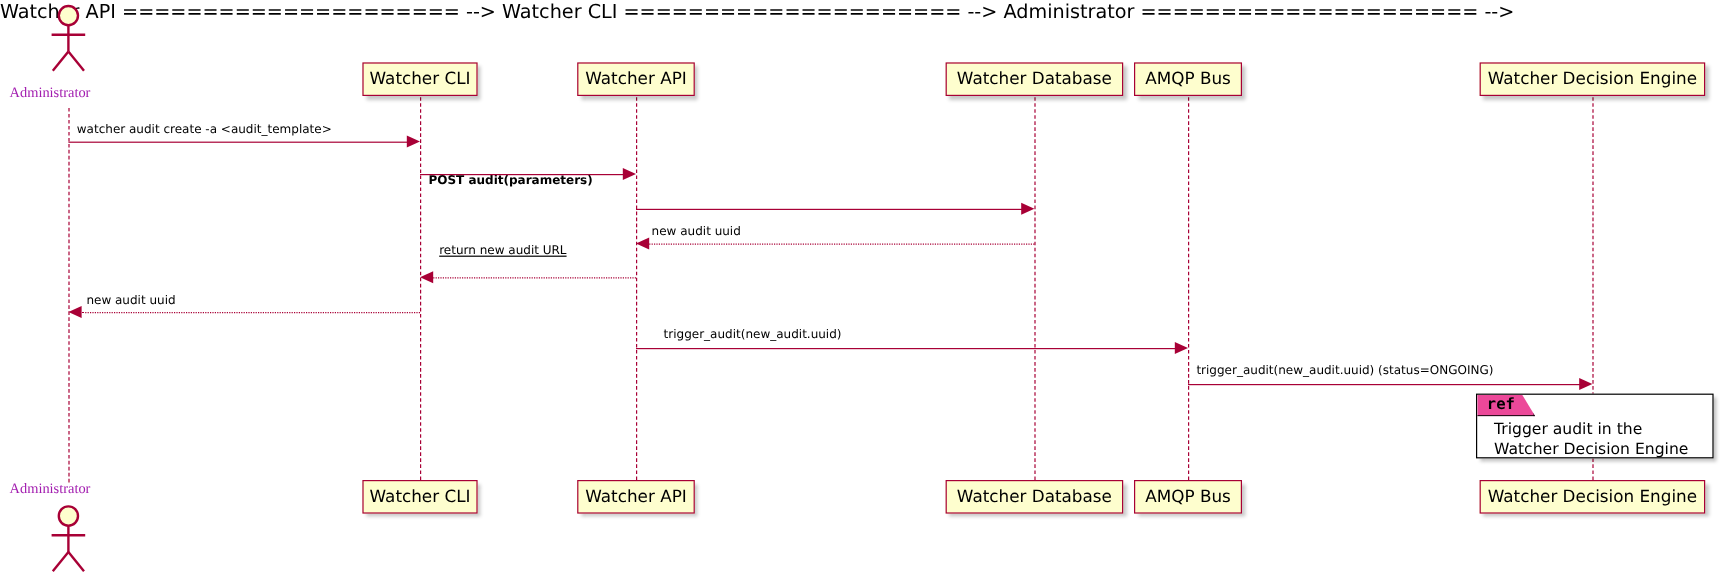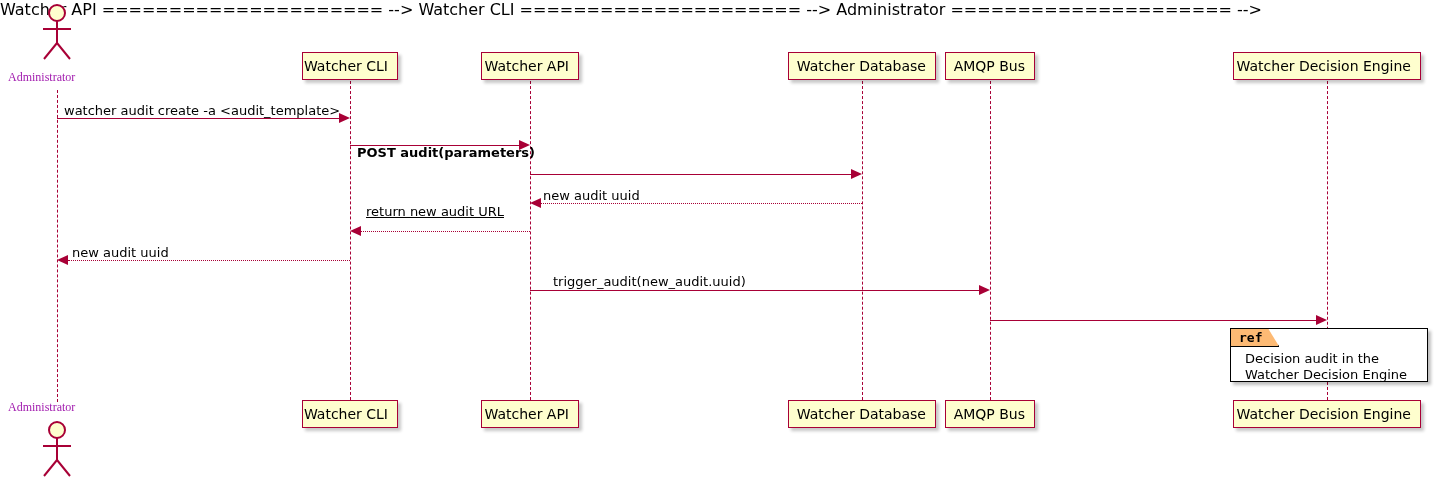--- a/index.html
+++ b/index.html
@@ -22,21 +22,21 @@
     position: absolute;
     background: #FEFECE;
     border: 1.5px solid #A80036;
     box-shadow: 3px 3px 3px rgba(0,0,0,0.22);
     color: #000000;
     font-size: 14px;
     line-height: 1;
     white-space: nowrap;
     display: flex;
     align-items: center;
-    justify-content: flex-end;
+    justify-content: center;
     box-sizing: border-box;
     height: 28px;
     padding: 4px 9px;
   }
   
   .lifeline {
     position: absolute;
     width: 0;
     border-left: 1.5px dashed #A80036;
   }
@@ -56,21 +56,21 @@
   .msg-line {
     position: absolute;
     height: 0;
     border-top: 1.5px solid #A80036;
   }
   .msg-line.dotted {
     border-top: 1.5px dotted #A80036;
   }
   .msg-label {
     position: absolute;
-    font-size: 13px;
+    font-size: 10px;
     color: #000000;
     white-space: nowrap;
     line-height: 1;
   }
   .arrow-head {
     position: absolute;
     width: 0;
     height: 0;
   }
   .arrow-head.right {
@@ -88,21 +88,21 @@
     position: absolute;
     background: #FFFFFF;
     border: 1.5px solid #000000;
     box-shadow: 3px 3px 3px rgba(0,0,0,0.25);
     box-sizing: border-box;
   }
   .ref-tab {
     position: absolute;
     left: 0;
     top: 0;
-    background: #fdba74;
+    background: #ec4899;
     border-right: 1.5px solid #000000;
     border-bottom: 1.5px solid #000000;
     font-weight: bold;
     font-size: 13px;
     font-family: "DejaVu Sans Mono", monospace;
     color: #000000;
     padding: 2px 16px 2px 8px;
     line-height: 1;
     clip-path: polygon(0 0, calc(100% - 11px) 0, 100% 100%, 0 100%);
   }
@@ -188,28 +188,29 @@
   <div class="msg-label" style="left:72px; top:246px;">new audit uuid</div>
   <div class="msg-line dotted" style="left:68px; top:260px; width:282px;"></div>
   <div class="arrow-head left" style="left:57px; top:255px;"></div>
 
   
   <div class="msg-label" style="left:553px; top:275px;">trigger_audit(new_audit.uuid)</div>
   <div class="msg-line" style="left:530px; top:290px; width:450px;"></div>
   <div class="arrow-head right" style="left:979px; top:285px;"></div>
 
   
+  <div class="msg-label" style="left:997px; top:305px;">trigger_audit(new_audit.uuid) (status=ONGOING)</div>
   <div class="msg-line" style="left:990px; top:320px; width:327px;"></div>
   <div class="arrow-head right" style="left:1316px; top:315px;"></div>
 
   
   <div class="ref-box" style="left:1230px; top:328px; width:198px; height:54px;">
     <div class="ref-tab">ref</div>
     <div class="ref-body">
-      <div>Decision audit in the</div>
+      <div>Trigger audit in the</div>
       <div>Watcher Decision Engine</div>
     </div>
   </div>
 
   
   <div class="participant" style="left:302px; top:400px; width:96px;">
     <span>Watcher CLI</span>
   </div>
   <div class="participant" style="left:481px; top:400px; width:98px;">
     <span>Watcher API</span>

